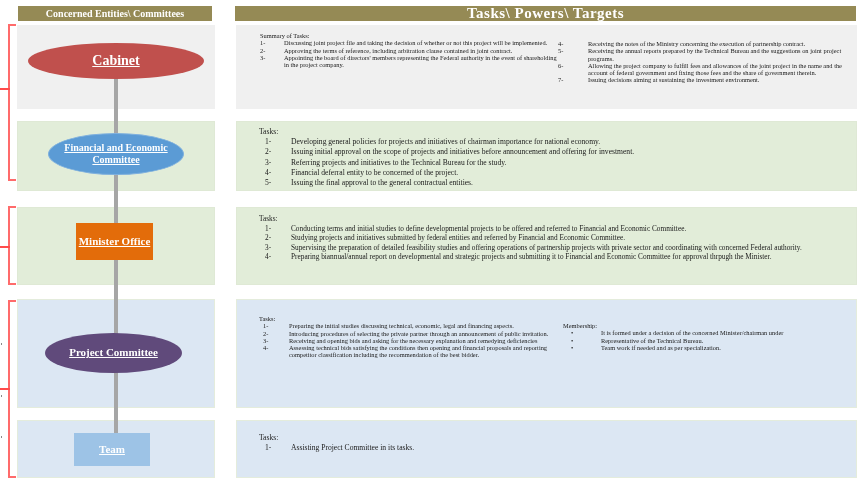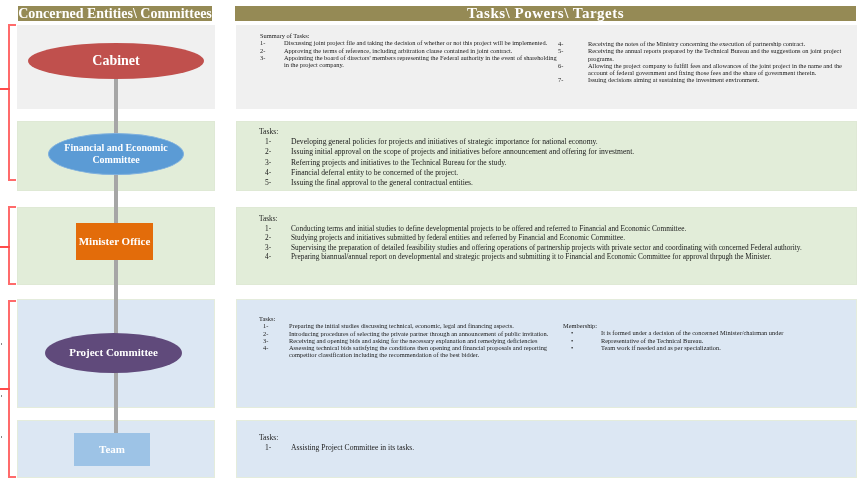--- a/index.html
+++ b/index.html
@@ -1,36 +1,36 @@
 <!DOCTYPE html>
 <html><head>
 <meta charset="utf-8">
 <style>
   html, body { margin:0; padding:0; }
   body { width:864px; height:484px; background:#ffffff; position:relative; overflow:hidden;
          font-family: "DejaVu Serif", "Liberation Serif", serif; }
   .hdr { position:absolute; top:6px; height:15px; background:#958a55; color:#ffffff;
-         font-family:"Liberation Serif", serif; font-weight:bold; font-size:14px; line-height:15px; }
+         font-family:"Liberation Serif", serif; font-weight:bold; font-size:10px; line-height:15px; }
   .hdr-left { left:18px; width:194px; text-align:center; }
   .hdr-right { left:235px; width:621px; text-align:center; font-size:15px; letter-spacing:0.5px; }
   .lblock, .rblock { position:absolute; }
   .lblock { left:17px; width:198px; }
   .rblock { left:236px; width:621px; }
   .gray { background:#f0f0f0; }
   .green { background:#e2edd9; border:1px solid #dfe9d5; box-sizing:border-box; }
   .blue { background:#dce7f3; border:1px solid #e4ecdc; box-sizing:border-box; }
 
   .bracket { position:absolute; border:2px solid #ff6b6b; border-right:none; width:8px; left:8px; box-sizing:border-box; }
   .bracket .tick { position:absolute; left:-10px; width:10px; height:2px; background:#ff4c4c; }
   .dotmark { position:absolute; left:1px; width:1px; height:2px; background:#888; }
 
   .connector { position:absolute; background:#a6a6a6; width:4px; }
 
   .node { position:absolute; color:#ffffff; font-family:"Liberation Serif", serif; font-weight:bold;
-          display:flex; align-items:center; justify-content:center; text-align:center; line-height:1.2; }
+          display:flex; align-items:center; justify-content:center; text-align:center; line-height:1.2;text-decoration:underline; }
   .ellipse { border-radius:50%; }
 
   .txt { position:absolute; font-family:"Liberation Serif", serif; color:#1a1a1a; }
   .t-small { font-size:6.4px; line-height:7.3px; }
   .t-med { font-size:7.6px; line-height:10.2px; }
   .t-med2 { font-size:7.3px; line-height:9.6px; }
   .ttl { display:block; }
   .item { display:flex; }
   .item .num { flex:0 0 auto; }
   .item .body { flex:1 1 auto; }
@@ -107,21 +107,21 @@
       </div>
   </div>
 </div>
 
 <div class="rblock green" style="top:121px; height:70px;">
   <div class="txt t-med" style="left:22px; top:5px; width:590px;">
     <span class="ttl">Tasks:</span>
     <div id="financial-list">
         <div class="item">
           <span class="num" style="width: 26px; padding-left: 6px;">1-</span>
-          <span class="body">Developing general policies for projects and initiatives of strategic importance for national economy.</span>
+          <span class="body">Developing general policies for projects and initiatives of chairman importance for national economy.</span>
         </div>
         <div class="item">
           <span class="num" style="width: 26px; padding-left: 6px;">2-</span>
           <span class="body">Issuing initial approval on the scope of projects and initiatives before announcement and offering for investment.</span>
         </div>
         <div class="item">
           <span class="num" style="width: 26px; padding-left: 6px;">3-</span>
           <span class="body">Referring projects and initiatives to the Technical Bureau for the study.</span>
         </div>
         <div class="item">

